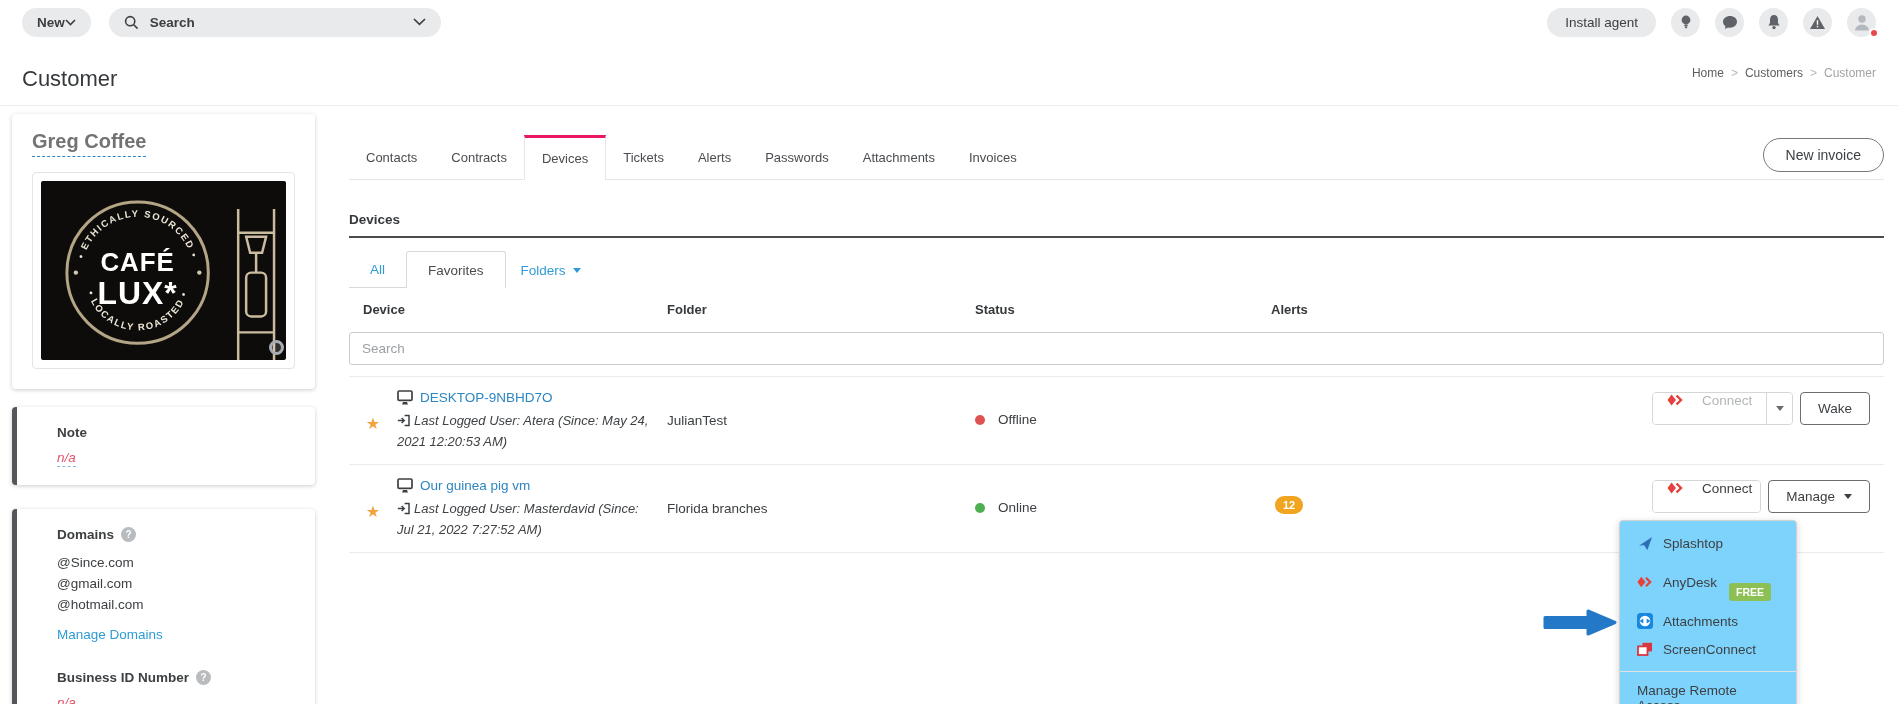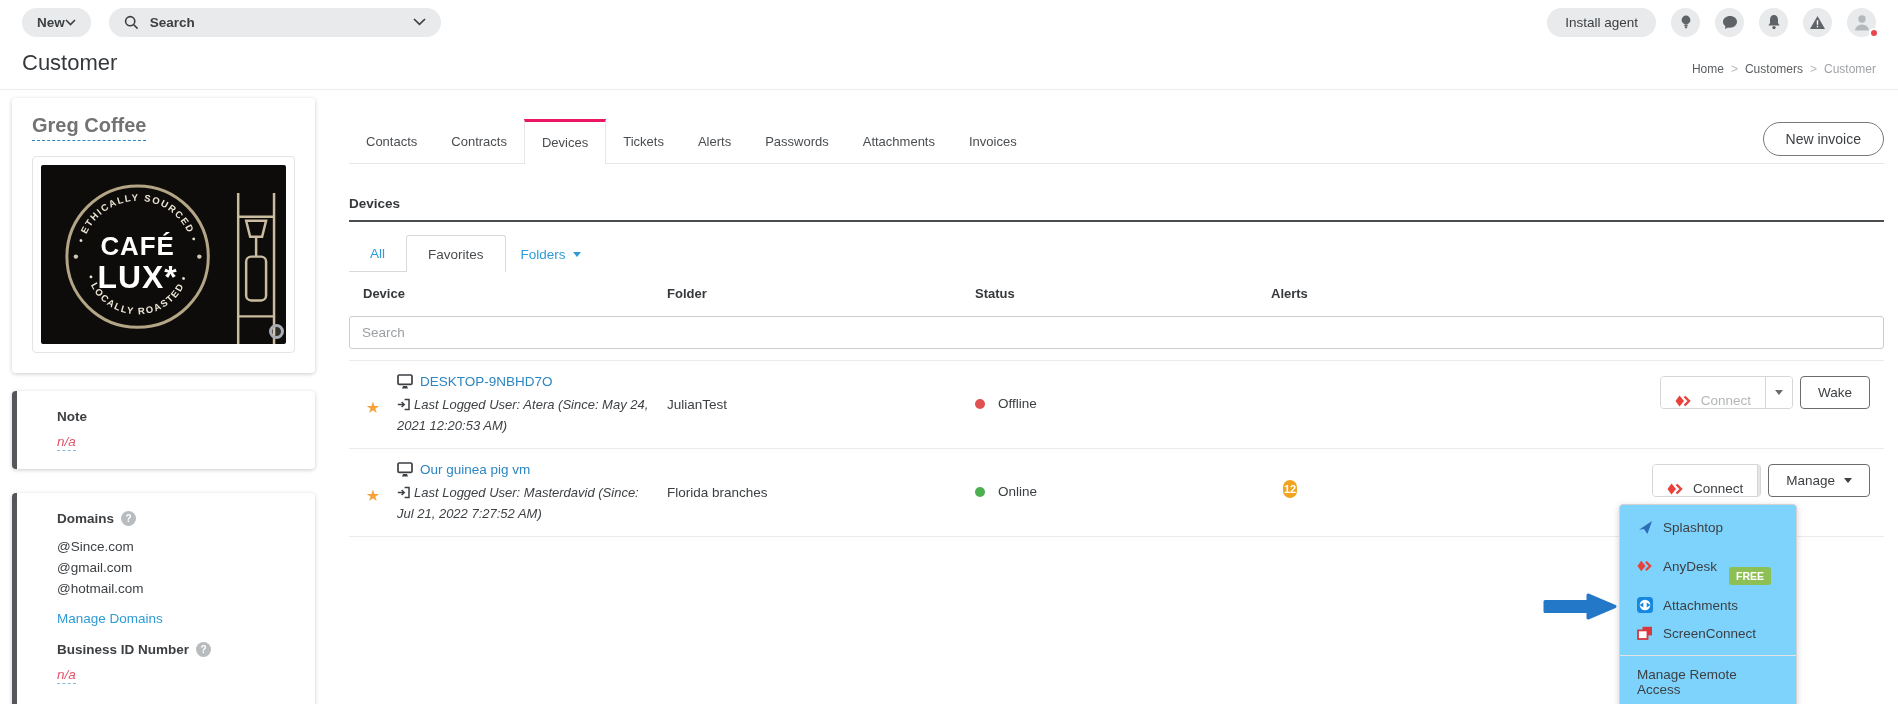--- a/index.html
+++ b/index.html
@@ -18,21 +18,21 @@
   .search-pill { width:332px; gap:9px; cursor:text; }
   .search-pill input { border:none; background:transparent; outline:none; flex:1; font-family:inherit; font-size:13.5px; font-weight:bold; color:#3d4043; }
   .search-pill input::placeholder { color:#3d4043; opacity:1; }
   .topbar-right { margin-left:auto; display:flex; align-items:center; gap:15px; }
   .install-pill { font-weight:normal; padding:0 18px; }
   .icon-circle { width:29px; height:29px; border-radius:50%; background:#e9eaeb; display:flex; align-items:center; justify-content:center; cursor:pointer; flex:none; }
   .avatar { position:relative; }
   .avatar .dot { position:absolute; right:-3px; bottom:-1px; width:10px; height:10px; border-radius:50%; background:#e8484d; border:2px solid #fff; }
 
   
-  .page-header { display:flex; justify-content:space-between; align-items:flex-end; padding:6px 22px 13px 22px; border-bottom:1px solid #ececec; }
+  .page-header { display:flex; justify-content:space-between; align-items:flex-start; padding:6px 22px 13px 22px; border-bottom:1px solid #ececec;margin-top:16px; }
   .page-title { font-size:22px; color:#36393c; }
   .breadcrumb { font-size:12px; color:#5b5e61; }
   .breadcrumb .sep { color:#b6b9bc; padding:0 7px; }
   .breadcrumb .crumb { cursor:pointer; }
   .breadcrumb .current { color:#a0a3a6; cursor:default; }
 
   
   .main { display:flex; padding:8px 14px 0 12px; align-items:flex-start; }
   .sidebar { width:303px; flex:none; }
   .card { background:#fff; border-radius:4px; box-shadow:0 1px 4px rgba(0,0,0,.2); }
@@ -40,21 +40,21 @@
   .accent-card { border-left:5px solid #56565a; padding:18px 40px; margin-bottom:24px; }
   .customer-name { color:#737373; font-weight:bold; font-size:20px; display:inline-block; border-bottom:1px dashed #2e86c1; padding-bottom:3px; margin-bottom:15px; cursor:pointer; }
   .image-card { border:1px solid #e4e4e4; border-radius:4px; padding:8px; position:relative; }
   .image-card svg.logo { display:block; width:100%; height:auto; border-radius:2px; }
   .camera-icon { position:absolute; right:10px; bottom:13px; width:15px; height:15px; border-radius:50%; border:3px solid #a7adb2; background:rgba(255,255,255,.15); }
   .section-label { font-weight:bold; font-size:13.5px; color:#3d4043; display:flex; align-items:center; gap:7px; margin-bottom:10px; }
   .help { width:15px; height:15px; border-radius:50%; background:#b8bcbf; color:#fff; font-size:10px; font-weight:bold; display:inline-flex; align-items:center; justify-content:center; cursor:pointer; }
   .na { color:#e0566b; font-style:italic; font-size:13.5px; border-bottom:1px dashed #85b8dd; display:inline-block; padding-bottom:1px; cursor:pointer; }
   .domain-line { font-size:13.5px; line-height:21px; color:#3d4043; }
   .blue-link { color:#2e9bd6; font-size:13.5px; cursor:pointer; display:inline-block; margin:12px 0 16px; }
-  .biz-block { margin-top:0; }
+  .biz-block { margin-top:12px; }
   .domains-card { min-height:258px; }
 
   
   .content { flex:1; margin-left:34px; position:relative; }
   .tabs-row { display:flex; align-items:flex-end; border-bottom:1px solid #e6e6e6; margin-top:20px; }
   .tab { font-size:13px; color:#4a4d50; padding:13px 17px 14px; cursor:pointer; border-top:3px solid transparent; }
   .tab.active { border-top:3px solid #eb1764; border-left:1px solid #e6e6e6; border-right:1px solid #e6e6e6; background:#fff; margin-bottom:-1px; }
   .new-invoice { margin-left:auto; align-self:center; border:1px solid #77797c; border-radius:17px; padding:8px 22px; font-size:14px; color:#3d4043; background:#fff; cursor:pointer; font-family:inherit; margin-bottom:4px; }
 
   .devices-panel { margin-top:32px; }
@@ -78,24 +78,24 @@
   .device-name-line { display:flex; align-items:center; gap:7px; cursor:pointer; }
   .device-link { color:#2e86c1; font-size:13.5px; }
   .logged { font-style:italic; font-size:13px; color:#3f4245; margin-top:5px; line-height:21px; width:256px; }
   .logged svg { vertical-align:-2px; margin-right:4px; }
   .folder-cell { font-size:13.5px; padding-top:23px; }
   .status-cell { display:flex; gap:13px; align-items:center; padding-top:22px; font-size:13.5px; }
   .sdot { width:10px; height:10px; border-radius:50%; flex:none; }
   .sdot.offline { background:#e05252; }
   .sdot.online { background:#4caf50; }
   .alerts-cell { padding-top:18px; padding-left:4px; }
-  .alert-badge { display:inline-block; background:#f0a41f; color:#fff; font-weight:bold; font-size:11px; border-radius:9px; padding:3px 1px; cursor:pointer;margin-left:8px; }
+  .alert-badge { display:inline-block; background:#f0a41f; color:#fff; font-weight:bold; font-size:11px; border-radius:9px; padding:3px 8px; cursor:pointer; }
   .actions-cell { display:flex; gap:7px; justify-content:flex-end; padding-right:14px; padding-top:2px; position:relative; }
   .btn-group { display:inline-flex; border:1px solid #d6d6d6; border-radius:4px; overflow:hidden; height:33px; background:#fff; }
-  .btn-connect { display:flex; align-items:flex-end; gap:9px; padding:0 14px; font-size:13.5px; color:#3d4043; cursor:pointer; background:#fff; border:none; font-family:inherit; }
+  .btn-connect { display:flex; align-items:flex-start; gap:18px; padding:0 14px; font-size:13.5px; color:#3d4043; cursor:pointer; background:#fff; border:none; font-family:inherit; }
   .btn-group.disabled .btn-connect { color:#b3b6b9; cursor:default; }
   .btn-caret { width:27px; display:flex; align-items:center; justify-content:center; border-left:1px solid #d6d6d6; cursor:pointer; background:#fff; border-top:none; border-right:none; border-bottom:none; }
   .btn-caret.open { background:#e4e5e6; }
   .caret-dark { width:0; height:0; border-left:4.5px solid transparent; border-right:4.5px solid transparent; border-top:5px solid #6a6d70; }
   .btn-plain { border:1px solid #6b6e71; border-radius:4px; background:#fff; height:33px; padding:0 17px; font-size:13.5px; display:inline-flex; align-items:center; gap:9px; color:#3d4043; cursor:pointer; font-family:inherit; }
   .btn-plain .caret-dark { border-top-color:#3d4043; }
 
   
   .connect-menu { position:absolute; top:42px; right:87px; width:178px; background:#7dd3fc; border:1px solid #d2d2d2; border-radius:4px; box-shadow:0 2px 7px rgba(0,0,0,.18); padding-top:8px; z-index:6; }
   .menu-item { display:flex; align-items:center; gap:10px; padding:6px 10px 6px 17px; font-size:13.5px; color:#3d4043; cursor:pointer; }

